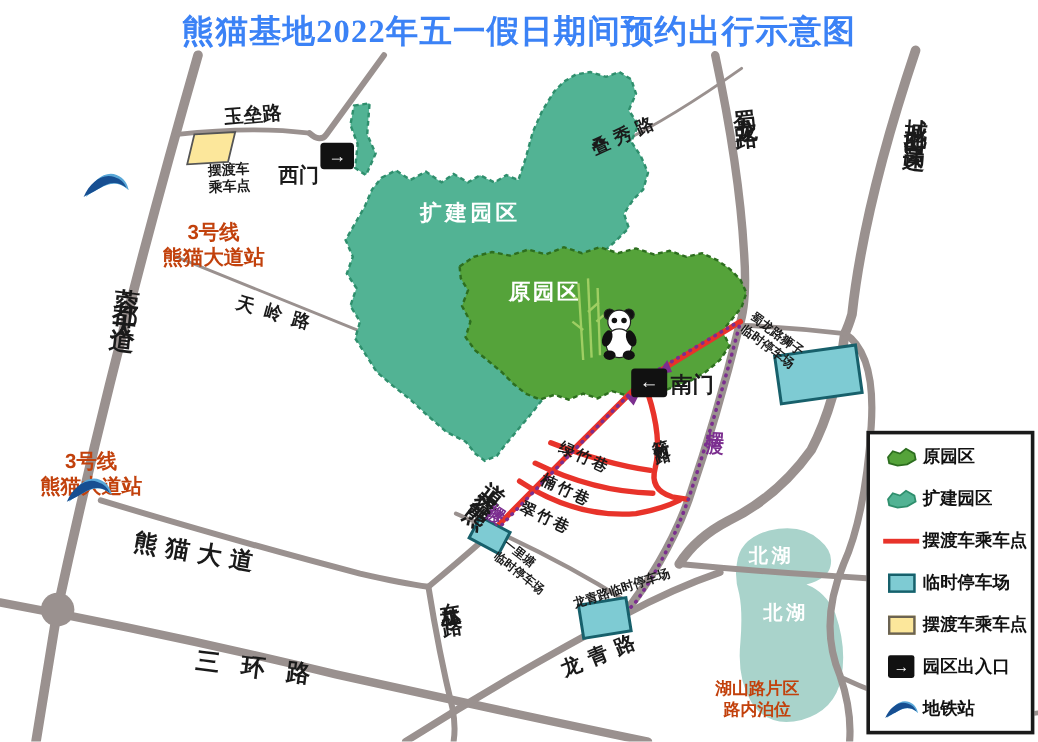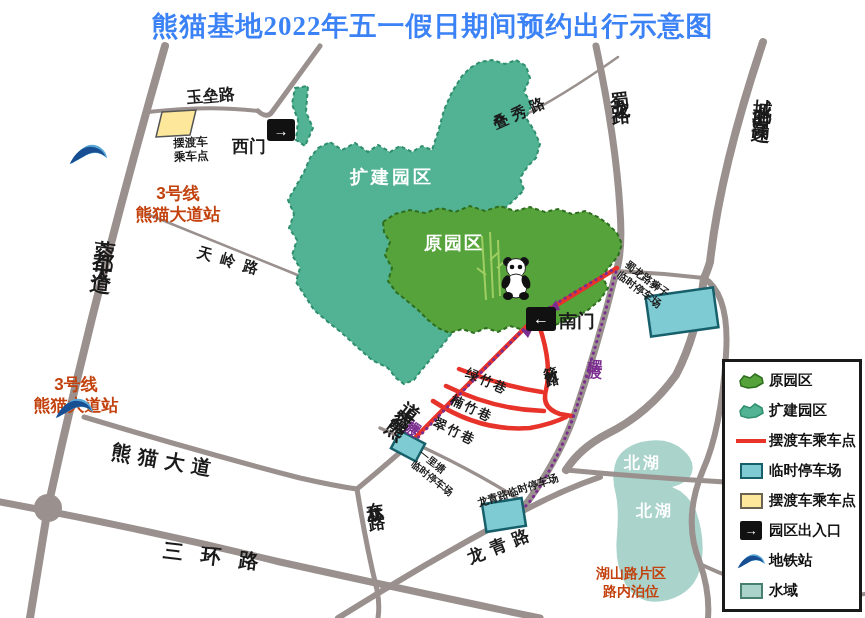--- a/index.html
+++ b/index.html
@@ -255,19 +255,13 @@
   </div>
   <div class="lrow">
     <span class="licon">
       <svg width="32" height="22" viewBox="0 0 48 32">
         <path d="M6,27 C12,11 24,3 34,7 C41,10 44,15 45,21 C37,13 28,14 21,18 C13,22 10,24 6,27 Z" fill="#5aa8d8"></path>
         <path d="M4,27 C10,13 22,5 32,9 C38,11 41,14 43,19 C35,12 26,14 19,19 C12,23 8,25 4,27 Z" fill="#174f92"></path>
       </svg>
     </span>
       <span class="ltext">地铁站</span>
   </div>
-  <div class="lrow">
-    <span class="licon">
-        <span class="swatch sw-water"></span>
-      </span>
-    <span class="ltext">水域</span>
-  </div>
 </div>
 
 </body></html>

